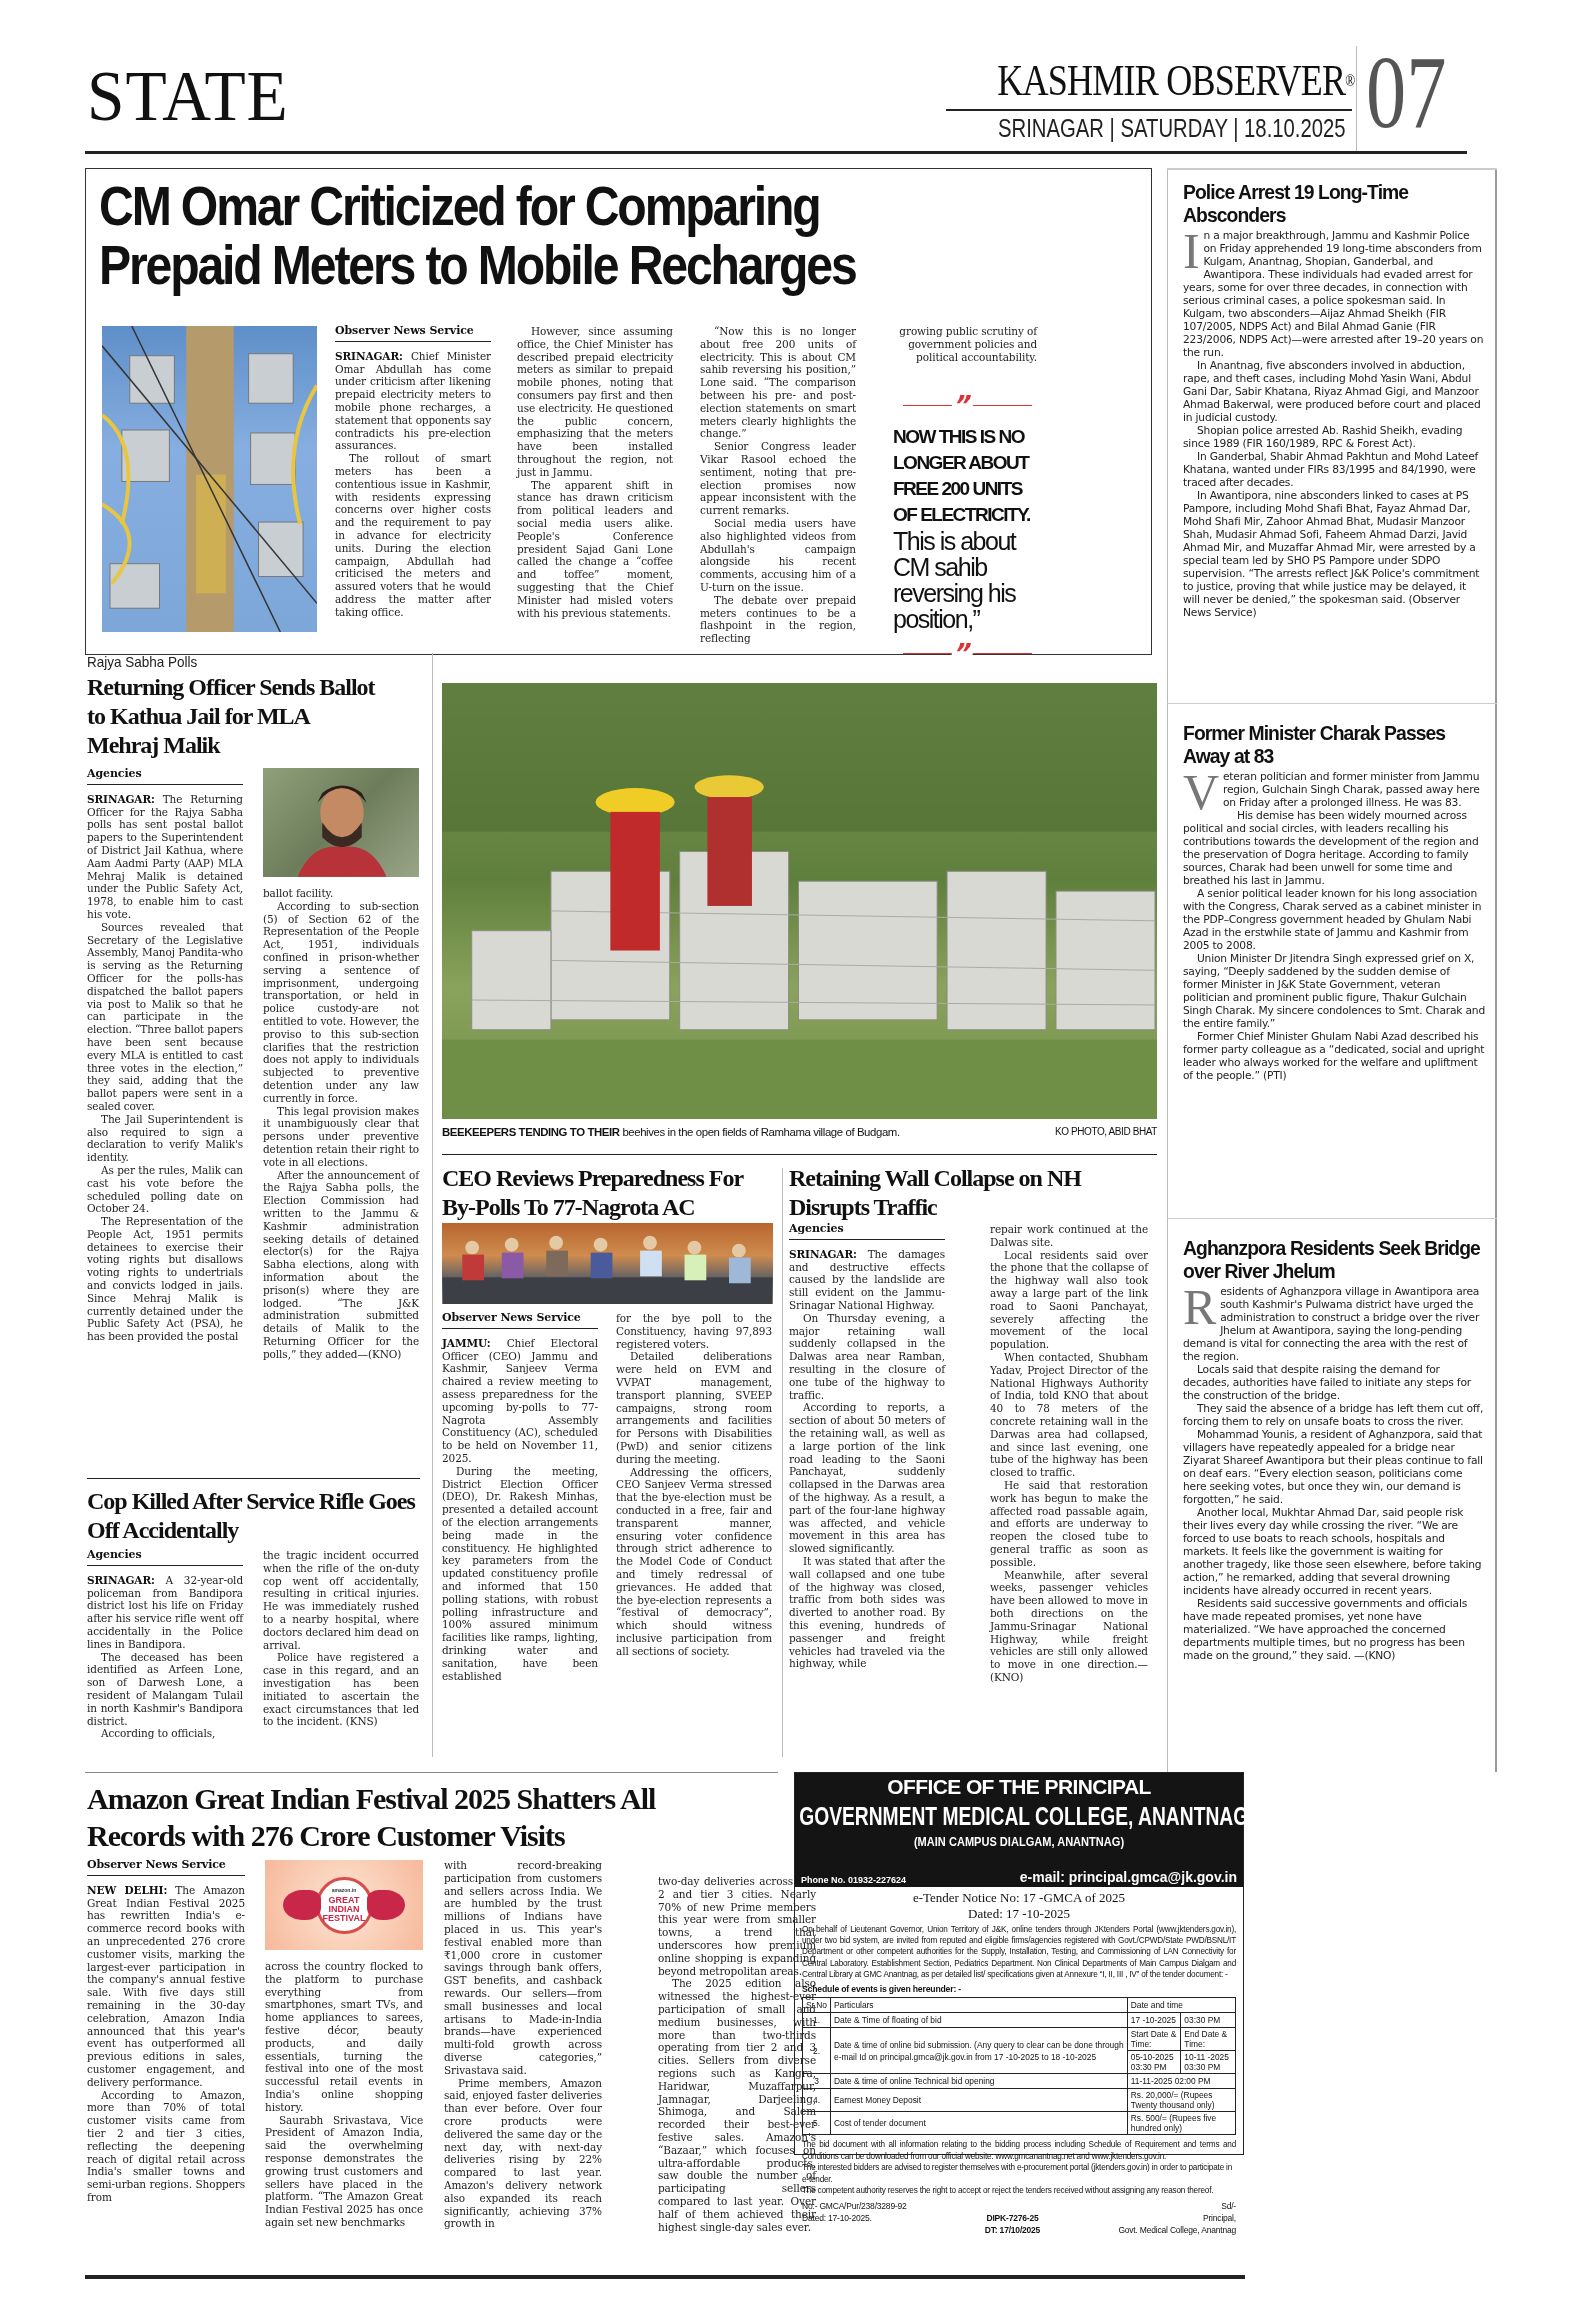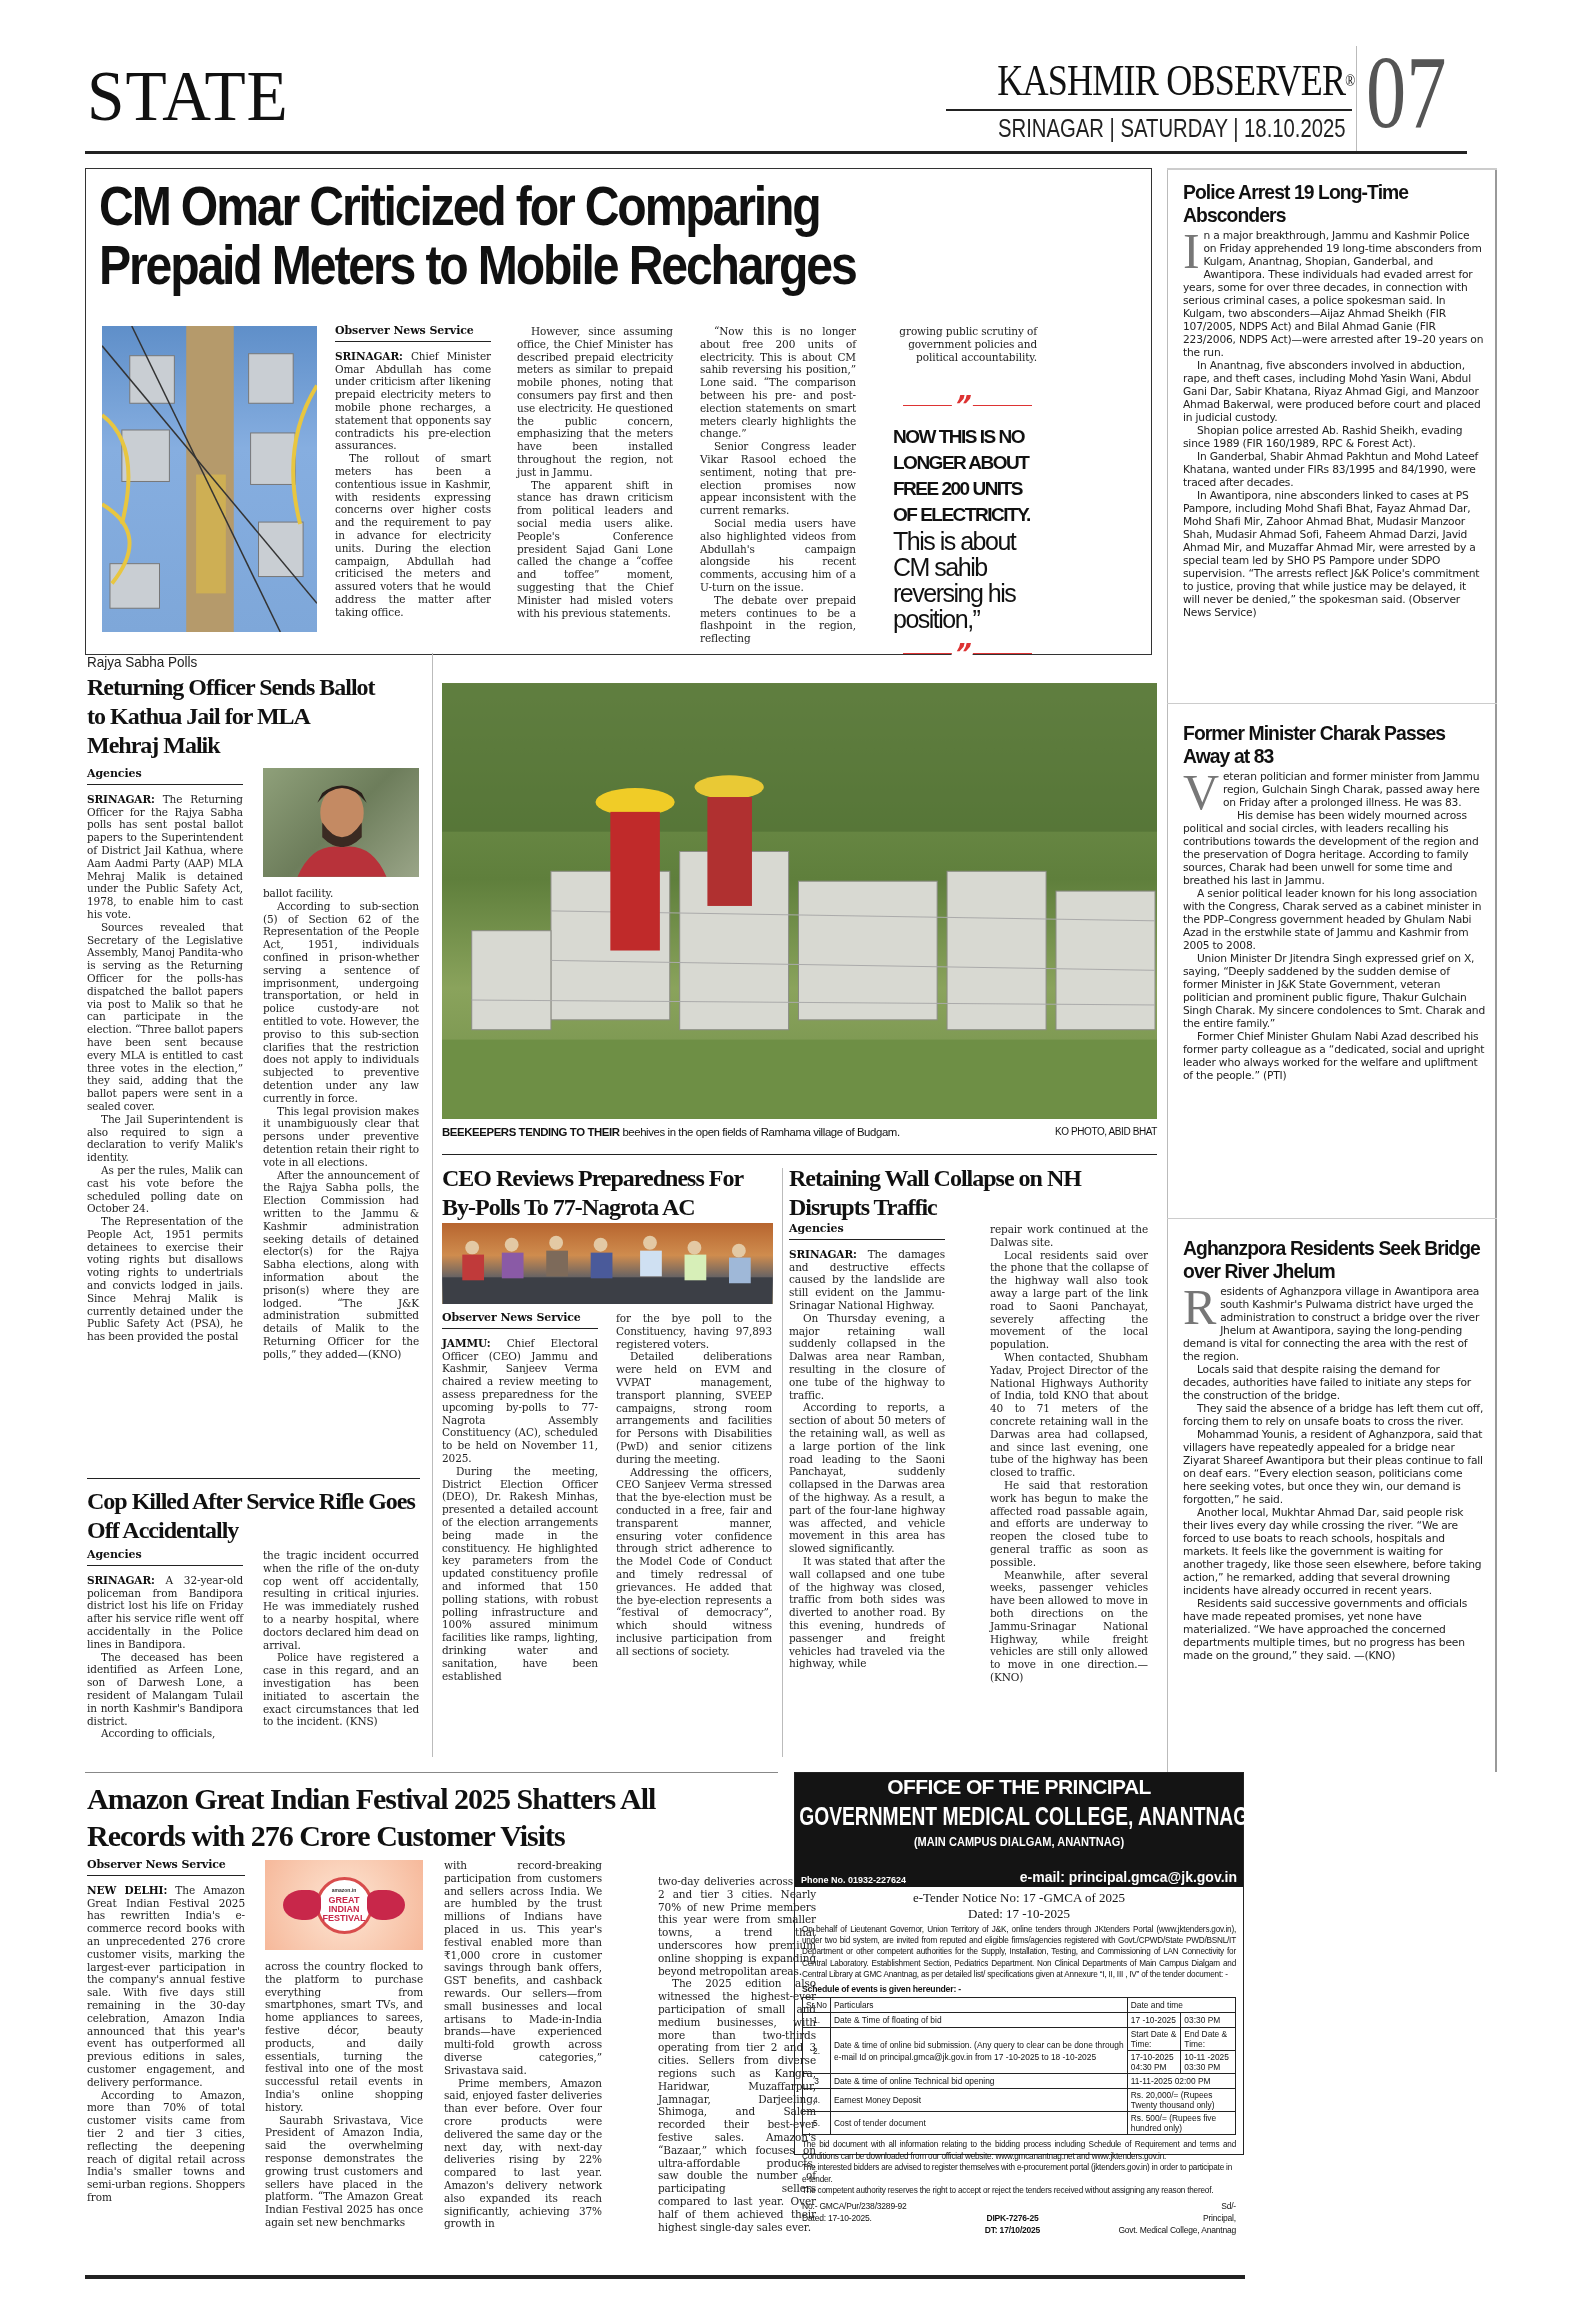--- a/index.html
+++ b/index.html
@@ -249,21 +249,21 @@
 <div class="abs body-text" style="left:789px;top:1223px;width:156px;">
   <div class="byline">Agencies</div>
   <p class="first"><span class="dateline">SRINAGAR:</span> <span>The damages and destructive effects caused by the landslide are still evident on the Jammu-Srinagar National Highway.</span></p>
   <p>On Thursday evening, a major retaining wall suddenly collapsed in the Dalwas area near Ramban, resulting in the closure of one tube of the highway to traffic.</p>
   <p>According to reports, a section of about 50 meters of the retaining wall, as well as a large portion of the link road leading to the Saoni Panchayat, suddenly collapsed in the Darwas area of the highway. As a result, a part of the four-lane highway was affected, and vehicle movement in this area has slowed significantly.</p>
   <p>It was stated that after the wall collapsed and one tube of the highway was closed, traffic from both sides was diverted to another road. By this evening, hundreds of passenger and freight vehicles had traveled via the highway, while</p>
 </div>
 <div class="abs body-text" style="left:990px;top:1223px;width:158px;">
   <p class="first">repair work continued at the Dalwas site.</p>
   <p>Local residents said over the phone that the collapse of the highway wall also took away a large part of the link road to Saoni Panchayat, severely affecting the movement of the local population.</p>
-  <p>When contacted, Shubham Yadav, Project Director of the National Highways Authority of India, told KNO that about 40 to 71 meters of the concrete retaining wall in the Darwas area had collapsed, and since last evening, one tube of the highway has been closed to traffic.</p>
+  <p>When contacted, Shubham Yadav, Project Director of the National Highways Authority of India, told KNO that about 40 to 78 meters of the concrete retaining wall in the Darwas area had collapsed, and since last evening, one tube of the highway has been closed to traffic.</p>
   <p>He said that restoration work has begun to make the affected road passable again, and efforts are underway to reopen the closed tube to general traffic as soon as possible.</p>
   <p>Meanwhile, after several weeks, passenger vehicles have been allowed to move in both directions on the Jammu-Srinagar National Highway, while freight vehicles are still only allowed to move in one direction.—(KNO)</p>
 </div>
 
 <div class="abs rule" style="left:85px;top:1772px;width:693px;height:1px;background:#888;"></div>
 <div class="abs hl-serif" style="left:87px;top:1780px;font-size:30px;line-height:37px;white-space:nowrap;">
   <div>Amazon Great Indian Festival 2025 Shatters All</div>
   <div>Records with 276 Crore Customer Visits</div>
 </div>
 <div class="abs body-text" style="left:87px;top:1859px;width:158px;">
@@ -321,21 +321,21 @@
         <td>17 -10-2025</td>
         <td>03:30 PM</td>
       </tr>
       <tr>
         <td rowspan="2" style="text-align:center;">2.</td>
         <td rowspan="2" style="line-height:12px;">Date &amp; time of online bid submission. (Any query to clear can be done through e-mail Id on principal.gmca@jk.gov.in from 17 -10-2025 to 18 -10-2025</td>
         <td>Start Date &amp; Time:</td>
         <td>End Date &amp; Time:</td>
       </tr>
       <tr>
-        <td>17-10-2025 04:30 PM</td>
+        <td>05-10-2025 03:30 PM</td>
         <td>10-11 -2025 03:30 PM</td>
       </tr>
       <tr>
         <td style="text-align:center;">3</td>
         <td>Date &amp; time of online Technical bid opening</td>
         <td colspan="2">11-11-2025 02:00 PM</td>
       </tr>
       <tr>
         <td style="text-align:center;">4.</td>
         <td>Earnest Money Deposit</td>

